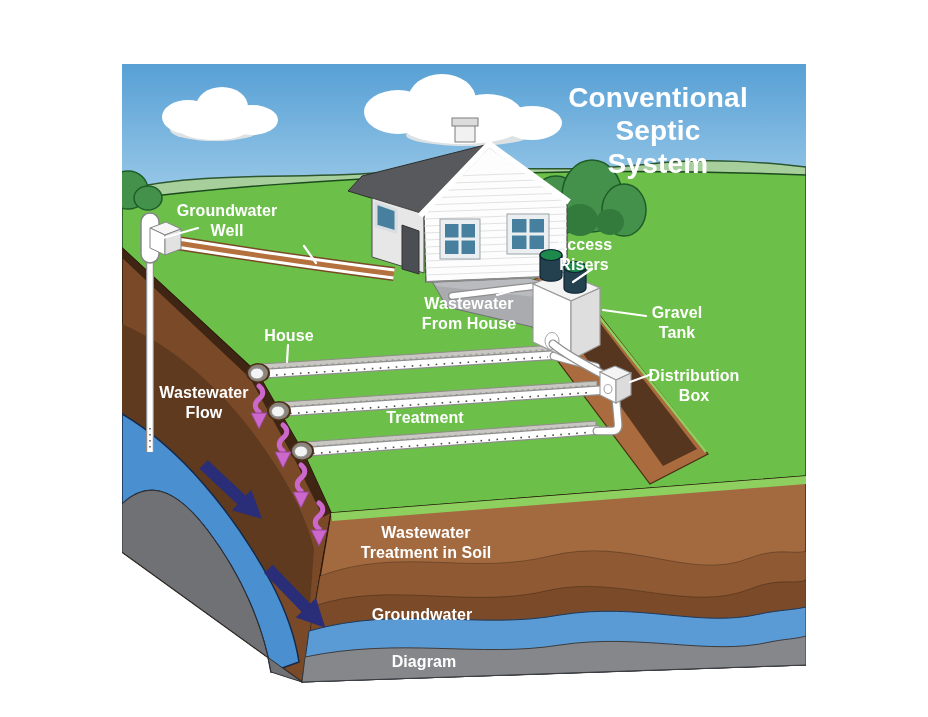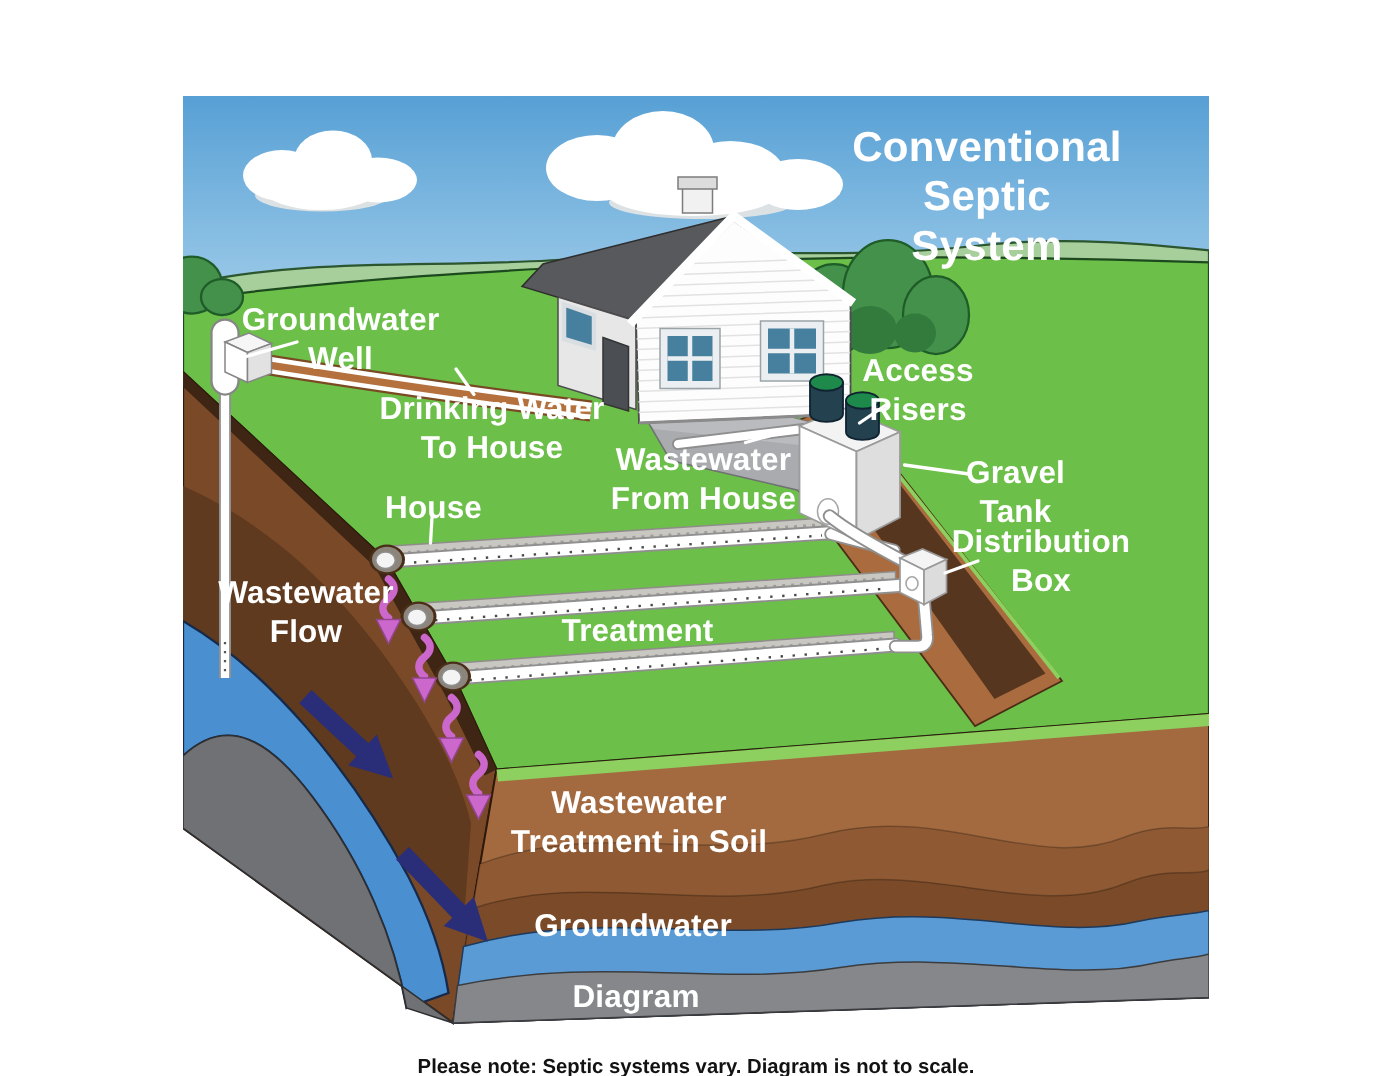--- a/index.html
+++ b/index.html
@@ -1,20 +1,20 @@
 <!DOCTYPE html>
 <html><head>
 <meta charset="utf-8">
 <style>
   html,body{margin:0;padding:0;background:#fff;}
   .stage{position:relative;width:812px;height:717px;background:#ffffff;overflow:hidden;
          font-family:"Liberation Sans",sans-serif;margin-top:24px;}
   svg.art{position:absolute;left:0;top:0;}
   .lbl{position:absolute;transform:translateX(-50%);color:#ffffff;font-weight:bold;
-       font-size:21px;line-height:1.22;text-align:center;white-space:pre-line;letter-spacing:.1px;}
+       font-size:16px;line-height:1.22;text-align:center;white-space:pre-line;letter-spacing:.1px;}
   .title{position:absolute;transform:translateX(-50%);color:#ffffff;font-weight:bold;
        font-size:28px;line-height:1.18;text-align:center;white-space:pre-line;letter-spacing:.2px;}
   .caption{position:absolute;transform:translateX(-50%);color:#121212;font-weight:bold;
        font-size:13.5px;white-space:nowrap;}
 </style>
 </head>
 <body>
 
 <div class="stage">
 
@@ -253,34 +253,31 @@
       <line x1="288" y1="321" x2="287" y2="338"></line>
     </g>
   </g>
 </svg>
 
 <div class="title" style="left:658px;top:57px">Conventional
 Septic System</div>
 
 <div class="lbl" style="left:227px;top:177px">Groundwater
 Well</div>
-<div class="lbl" style="left:328px;top:236px">Drinking Water
-To House</div>
-<div class="lbl" style="left:612px;top:211px">Access
+<div class="lbl" style="left:584px;top:211px">Access
 Risers</div>
 <div class="lbl" style="left:469px;top:270px">Wastewater
 From House</div>
 <div class="lbl" style="left:677px;top:279px">Gravel
 Tank</div>
-<div class="lbl" style="left:694px;top:325px">Distribution
+<div class="lbl" style="left:694px;top:342px">Distribution
 Box</div>
 <div class="lbl" style="left:289px;top:302px">House</div>
 <div class="lbl" style="left:204px;top:359px">Wastewater
 Flow</div>
 <div class="lbl" style="left:425px;top:384px">Treatment</div>
 <div class="lbl" style="left:426px;top:499px">Wastewater
 Treatment in Soil</div>
 <div class="lbl" style="left:422px;top:581px">Groundwater</div>
 <div class="lbl" style="left:424px;top:628px">Diagram</div>
 
-<div class="caption" style="left:464px;top:679px">Please note: Septic systems vary. Diagram is not to scale.</div>
 
 </div>
 
 </body></html>

